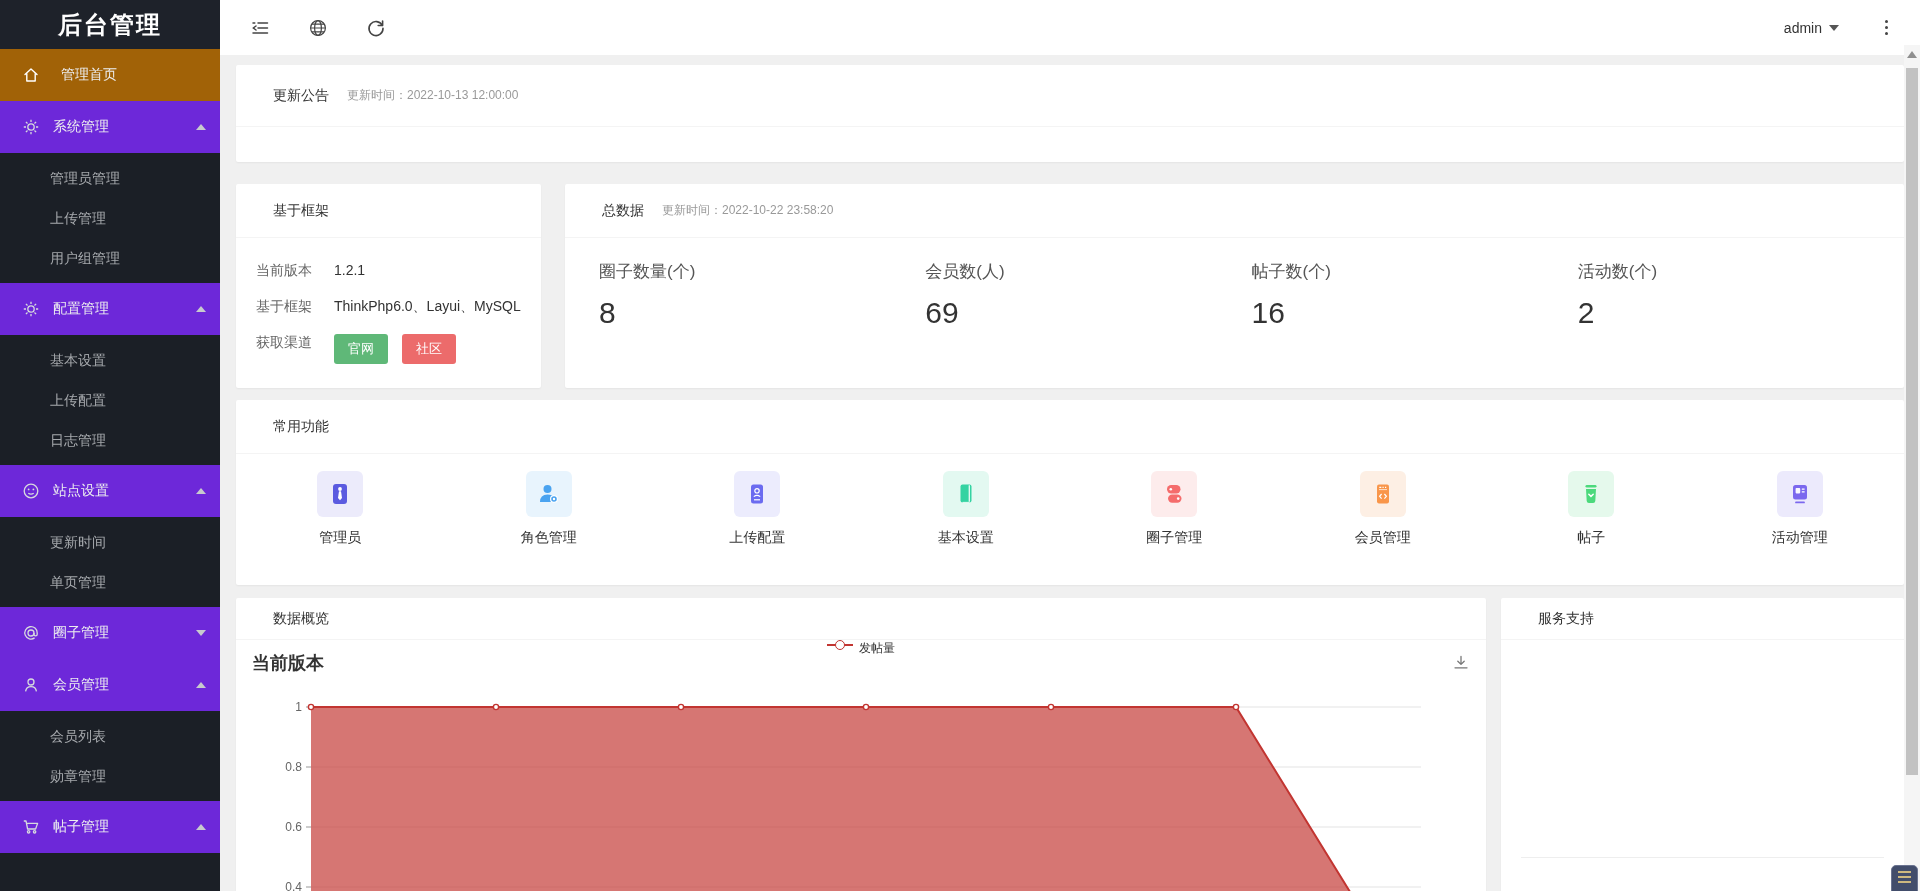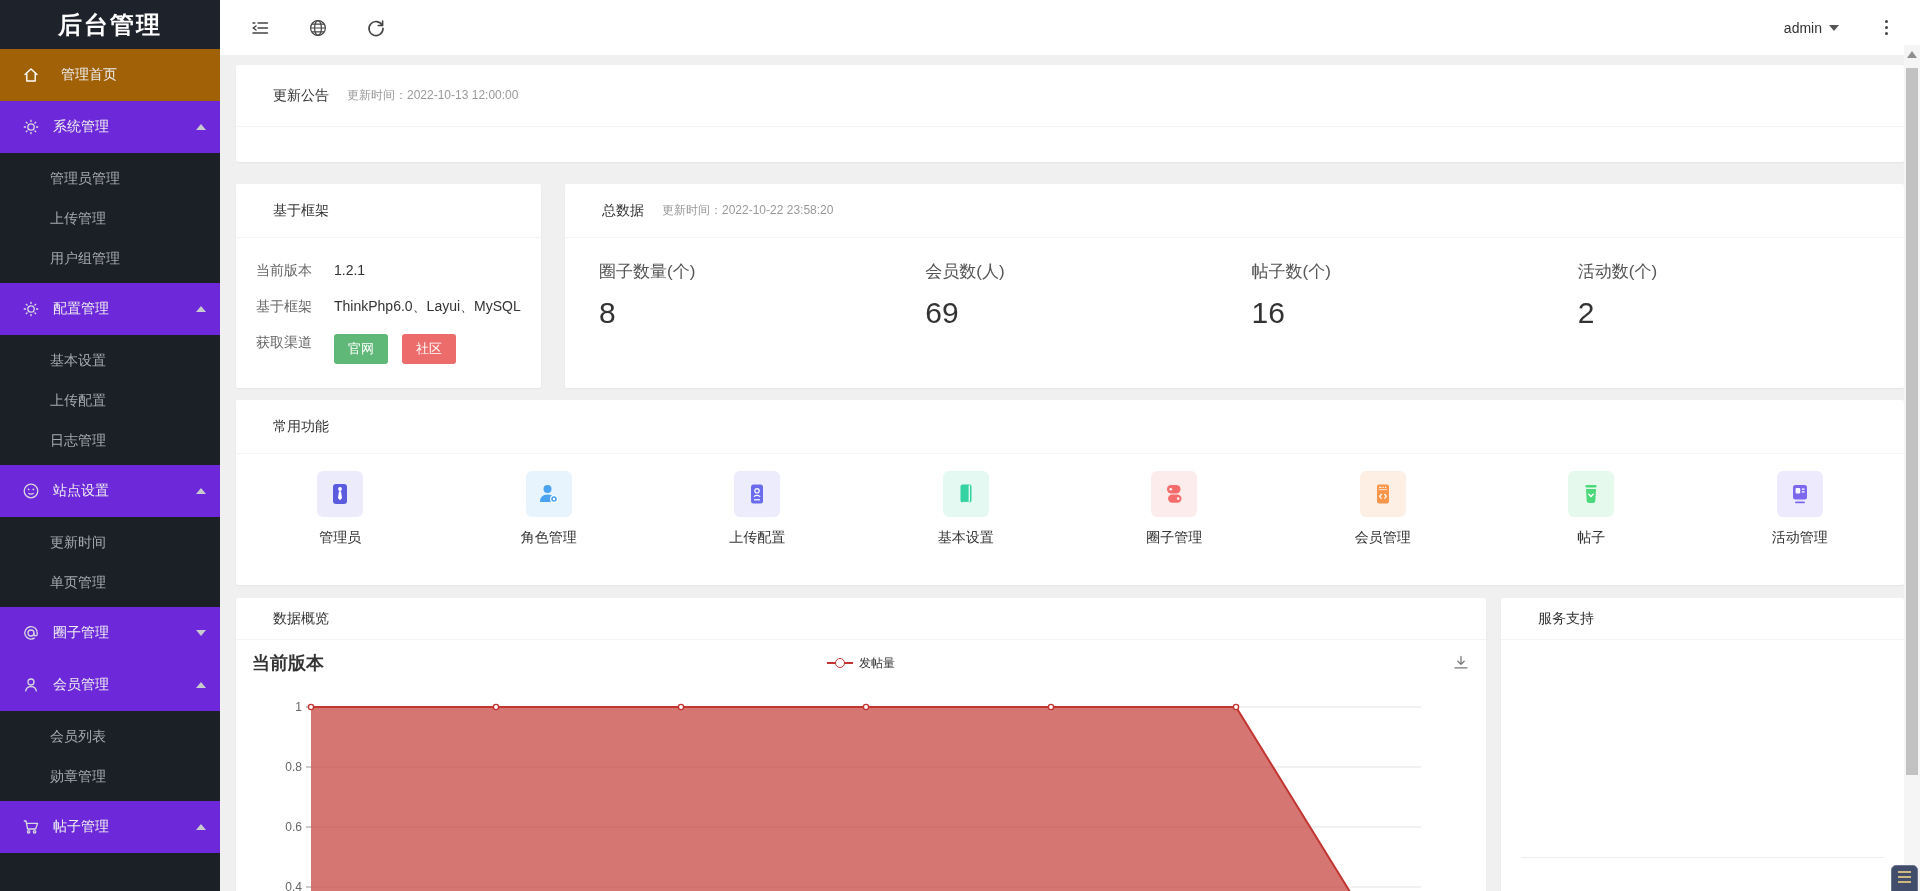--- a/index.html
+++ b/index.html
@@ -75,21 +75,21 @@
   .fn1{background:#ecebfb}.fn2{background:#e8f4fd}.fn3{background:#ececfd}.fn4{background:#e3f9f1}
   .fn5{background:#fdecec}.fn6{background:#fdefe4}.fn7{background:#e5f9ec}.fn8{background:#eceafc}
 
   .row4 { display:flex; gap:15px; }
   .chartcard { width:1250px; flex:0 0 1250px; height:600px; }
   .chartcard .card-head, .support .card-head { height:42px; }
   .chart-toolbar { position:relative; height:46px; display:flex; align-items:center;
                    padding:0 16px; }
   .chart-title { font-size:18px; font-weight:bold; color:#333; }
   .legend { position:absolute; left:0; right:0; top:0; height:46px; display:flex;
-            align-items:center; justify-content:center; gap:6px; cursor:pointer; }
+            align-items:flex-start; justify-content:center; gap:6px; cursor:pointer; }
   .legend-marker { position:relative; width:26px; height:10px; }
   .legend-marker:before { content:""; position:absolute; left:0; right:0; top:4px;
             height:2px; background:#c23531; }
   .legend-marker:after { content:""; position:absolute; left:8px; top:0; width:8px;
             height:8px; border:1.5px solid #c23531; border-radius:50%; background:#fff; }
   .legend-text { font-size:12px; color:#333; }
   .dl-ico { margin-left:auto; cursor:pointer; }
   #chart-svg { display:block; }
 
   .support { flex:1; height:600px; }

